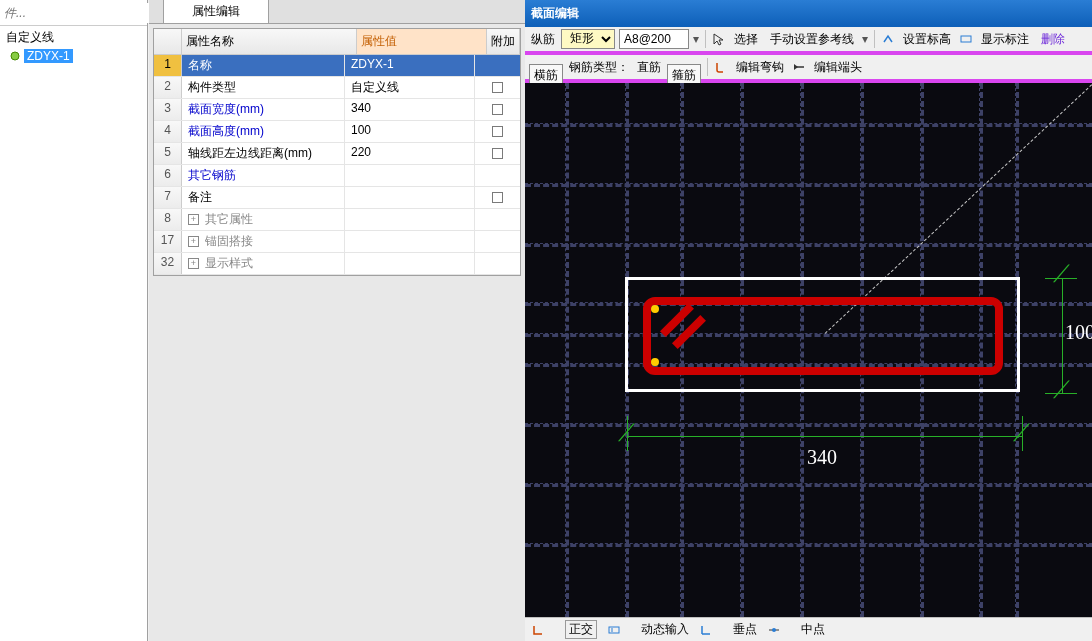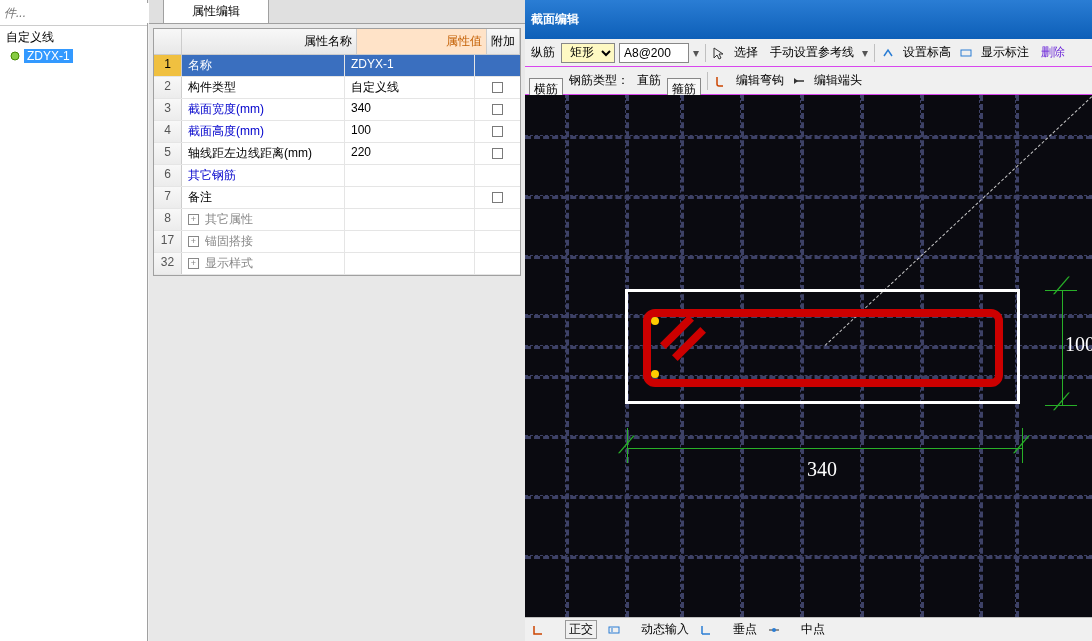--- a/index.html
+++ b/index.html
@@ -99,21 +99,21 @@
       border: 1px solid #a0a0a0;
       background: #fff;
     }
     .ptable-header {
       display: flex;
       background: linear-gradient(#f8f8f8, #e8e8e8);
       border-bottom: 1px solid #ccc;
     }
     .ptable-header .hcell {
       padding: 4px;
-      text-align: right;
+      text-align: left;
       border-right: 1px solid #ccc;
     }
     .hcell-num { width: 28px; }
     .hcell-name { width: 175px; }
     .hcell-val  { width: 130px; color: #c46004; background: #ffe3c8; }
     .hcell-add  { flex: 1; }
     .prow {
       display: flex;
       border-bottom: 1px solid #e5e5e5;
     }
@@ -161,32 +161,32 @@
     
     .right-panel {
       position: absolute;
       left: 525px; top: 0;
       width: 567px;
       height: 641px;
       display: flex;
       flex-direction: column;
     }
     .title-bar {
-      height: 39px;
+      height: 27px;
       background: linear-gradient(#2a7dd4, #0d5fb8);
       color: #fff;
       display: flex;
       align-items: center;
       padding-left: 6px;
       font-weight: bold;
     }
     .toolbar1, .toolbar2 {
       height: 28px;
       background: #f0f0f0;
-      border-bottom: 1px solid #d946ef;
+      border-bottom: 4px solid #d946ef;
       display: flex;
       align-items: center;
       padding: 0 4px;
       gap: 4px;
       white-space: nowrap;
     }
     .tb-label { padding: 0 2px; }
     .tb-select {
       border: 1px solid #888;
       padding: 1px 4px;

